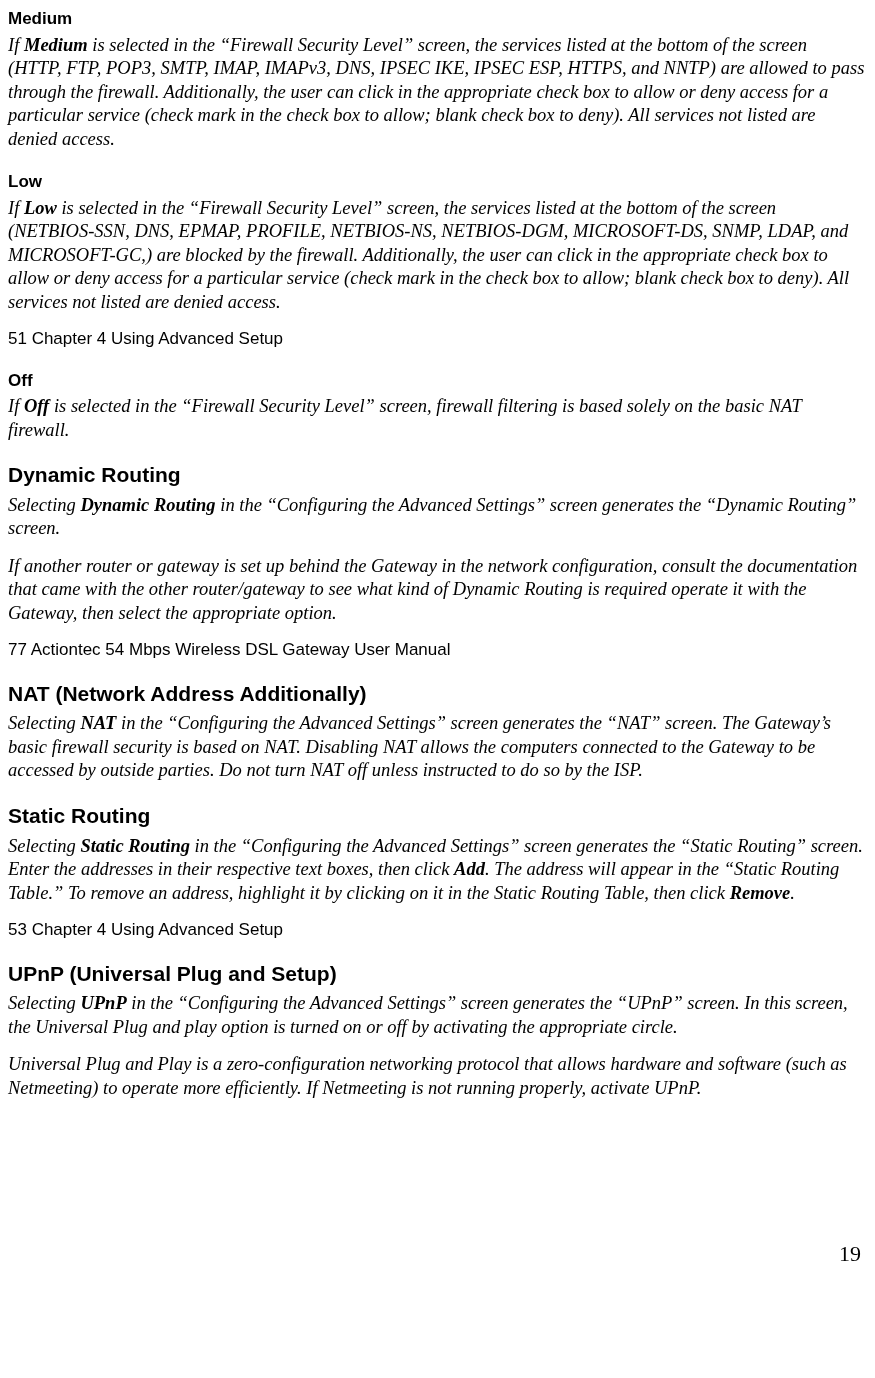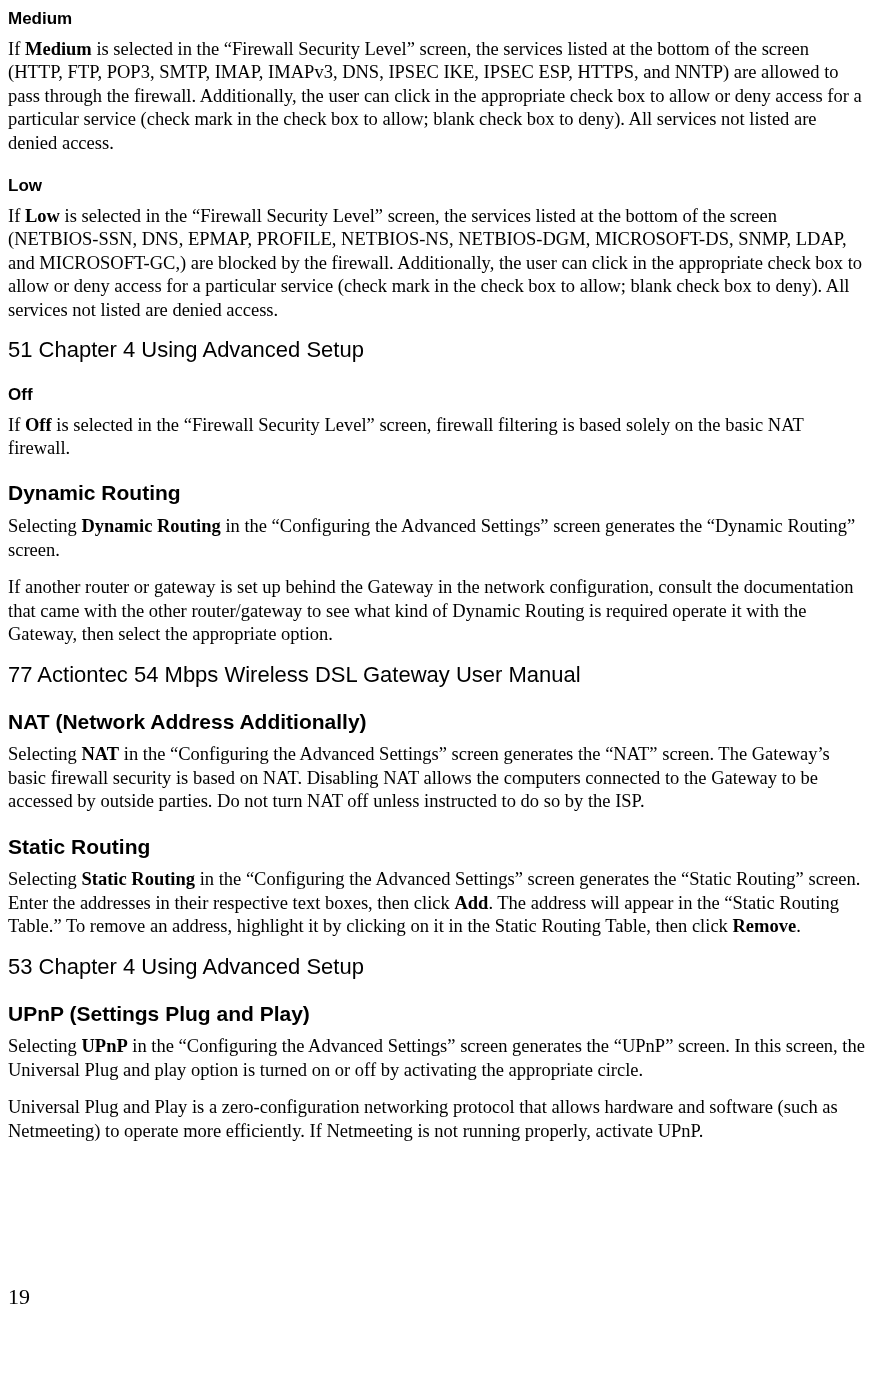--- a/index.html
+++ b/index.html
@@ -20,29 +20,31 @@
     margin-bottom: 4px;
   }
   .h-large {
     font-family: Arial, Helvetica, sans-serif;
     font-weight: bold;
     font-size: 21px;
     margin-top: 20px;
     margin-bottom: 5px;
   }
   p {
-    margin: 8px 0 14px 0;
+    margin: 0 0 14px 0;
+    font-style: italic;
   }
   .pagehint {
     font-family: Arial, Helvetica, sans-serif;
-    font-size: 22px;
+    font-size: 17px;
     margin: 10px 0 10px 0;
   }
   .bold { font-weight: bold; }
   .pagenum {
+    text-align: right;
     font-size: 22px;
     margin-top: 140px;
     padding-right: 4px;
   }
   .first-h {
     margin-top: 0;
   }
   .sc-inline {
     
   }
@@ -68,17 +70,17 @@
 <div class="pagehint">77 Actiontec 54 Mbps Wireless DSL Gateway User Manual</div>
 
 <div class="h-large">NAT (Network Address Additionally)</div>
 <p>Selecting <span class="bold">NAT</span> in the “Configuring the Advanced Settings” screen generates the “<span class="sc-inline">NAT</span>” screen. The Gateway’s basic firewall security is based on <span class="sc-inline">NAT</span>. Disabling <span class="sc-inline">NAT</span> allows the computers connected to the Gateway to be accessed by outside parties. Do not turn <span class="sc-inline">NAT</span> off unless instructed to do so by the <span class="sc-inline">ISP</span>.</p>
 
 <div class="h-large">Static Routing</div>
 <p>Selecting <span class="bold">Static Routing</span> in the “Configuring the Advanced Settings” screen generates the “Static Routing” screen. Enter the addresses in their respective text boxes, then click <span class="bold">Add</span>. The address will appear in the “Static Routing Table.” To remove an address, highlight it by clicking on it in the Static Routing Table, then click <span class="bold">Remove</span>.</p>
 
 <div class="pagehint">53 Chapter 4 Using Advanced Setup</div>
 
-<div class="h-large">UPnP (Settings Plug and Play)</div>
+<div class="h-large">UPnP (Universal Plug and Setup)</div>
 <p>Selecting <span class="bold">UPnP</span> in the “Configuring the Advanced Settings” screen generates the “<span class="sc-inline">UPnP</span>” screen. In this screen, the Universal Plug and play option is turned on or off by activating the appropriate circle.</p>
 <p>Universal Plug and Play is a zero-configuration networking protocol that allows hardware and software (such as Netmeeting) to operate more efficiently. If Netmeeting is not running properly, activate <span class="sc-inline">UPnP</span>.</p>
 
 <div class="pagenum">19</div>
 
 </body></html>

